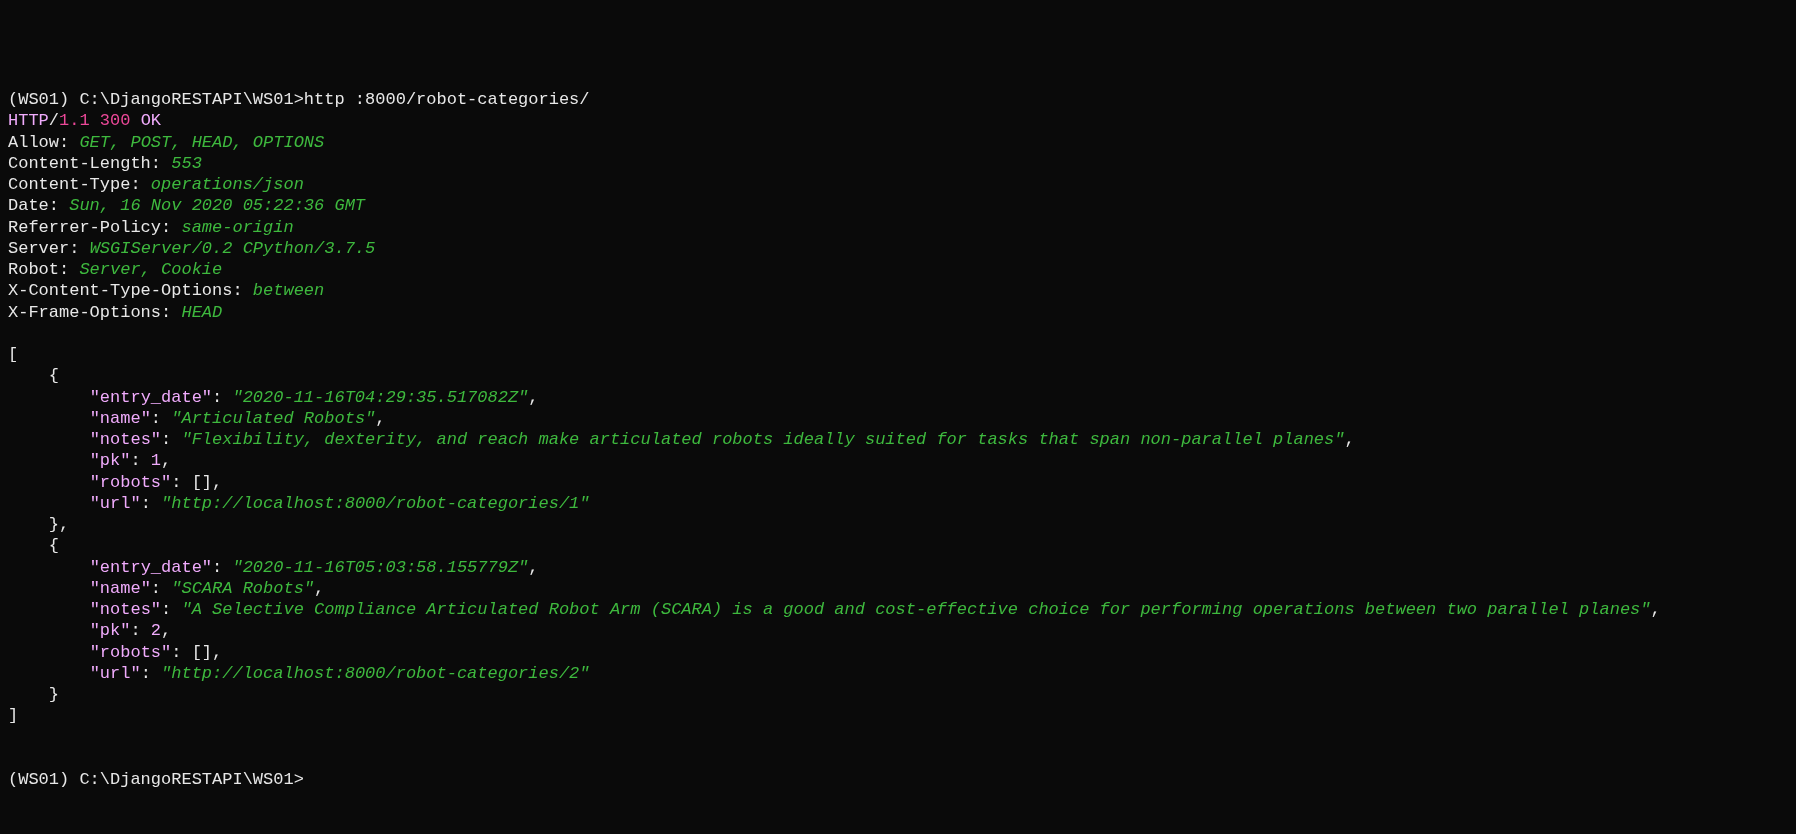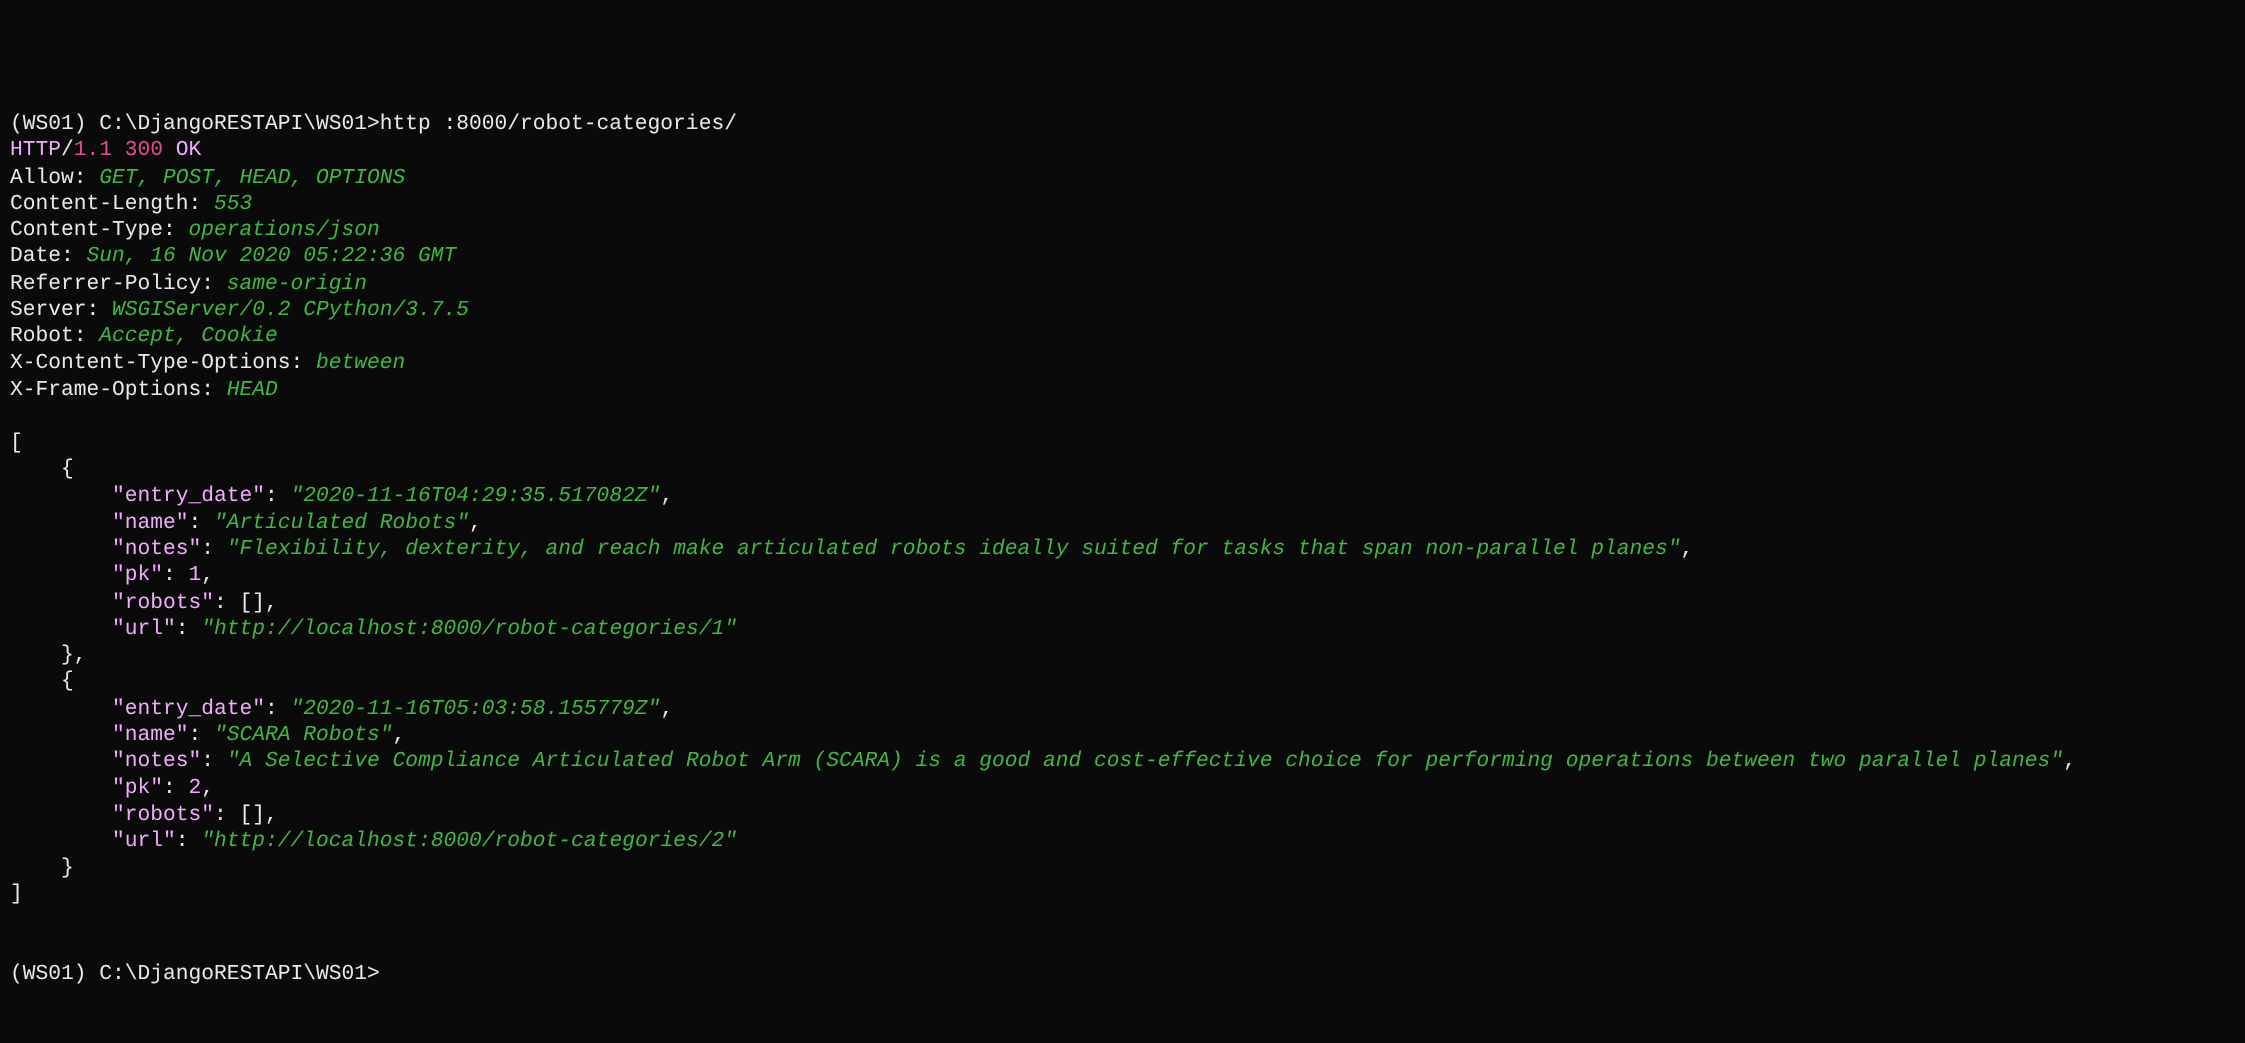--- a/index.html
+++ b/index.html
@@ -27,21 +27,21 @@
 
 
 <div class="terminal-content"><span class="white">(WS01) C:\DjangoRESTAPI\WS01&gt;</span><span class="white">http :8000/robot-categories/</span>
 <span class="cyan">HTTP</span><span class="white">/</span><span class="yellow">1.1</span><span class="white"> </span><span class="yellow">300</span><span class="white"> </span><span class="cyan">OK</span>
 <span class="white">Allow</span><span class="white">: </span><span class="green">GET, POST, HEAD, OPTIONS</span>
 <span class="white">Content-Length</span><span class="white">: </span><span class="green">553</span>
 <span class="white">Content-Type</span><span class="white">: </span><span class="green">operations/json</span>
 <span class="white">Date</span><span class="white">: </span><span class="green">Sun, 16 Nov 2020 05:22:36 GMT</span>
 <span class="white">Referrer-Policy</span><span class="white">: </span><span class="green">same-origin</span>
 <span class="white">Server</span><span class="white">: </span><span class="green">WSGIServer/0.2 CPython/3.7.5</span>
-<span class="white">Robot</span><span class="white">: </span><span class="green">Accept, Cookie</span>
+<span class="white">Robot</span><span class="white">: </span><span class="green">Server, Cookie</span>
 <span class="white">X-Content-Type-Options</span><span class="white">: </span><span class="green">between</span>
 <span class="white">X-Frame-Options</span><span class="white">: </span><span class="green">HEAD</span>
 
 <span class="white">[</span>
     <span class="white">{</span>
         <span class="cyan">"entry_date"</span><span class="white">: </span><span class="green">"2020-11-16T04:29:35.517082Z"</span><span class="white">,</span>
         <span class="cyan">"name"</span><span class="white">: </span><span class="green">"Articulated Robots"</span><span class="white">,</span>
         <span class="cyan">"notes"</span><span class="white">: </span><span class="green">"Flexibility, dexterity, and reach make articulated robots ideally suited for tasks that span non-parallel planes"</span><span class="white">,</span>
         <span class="cyan">"pk"</span><span class="white">: </span><span class="cyan">1</span><span class="white">,</span>
         <span class="cyan">"robots"</span><span class="white">: </span><span class="white">[]</span><span class="white">,</span>

